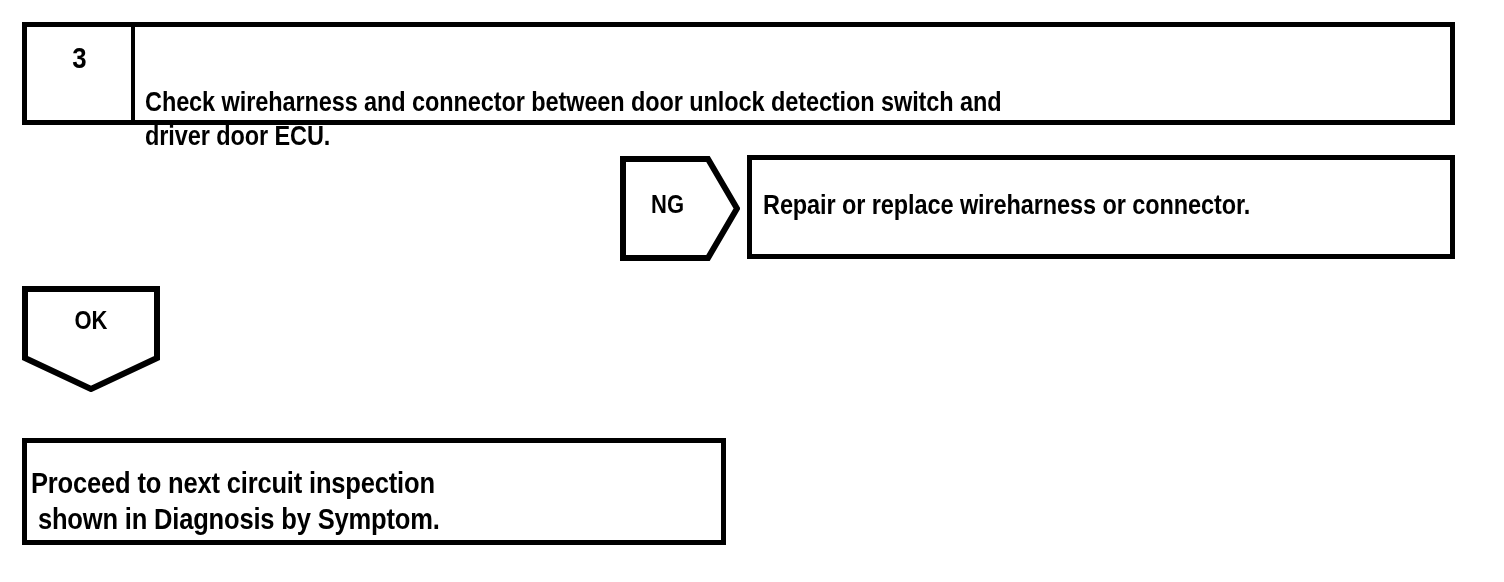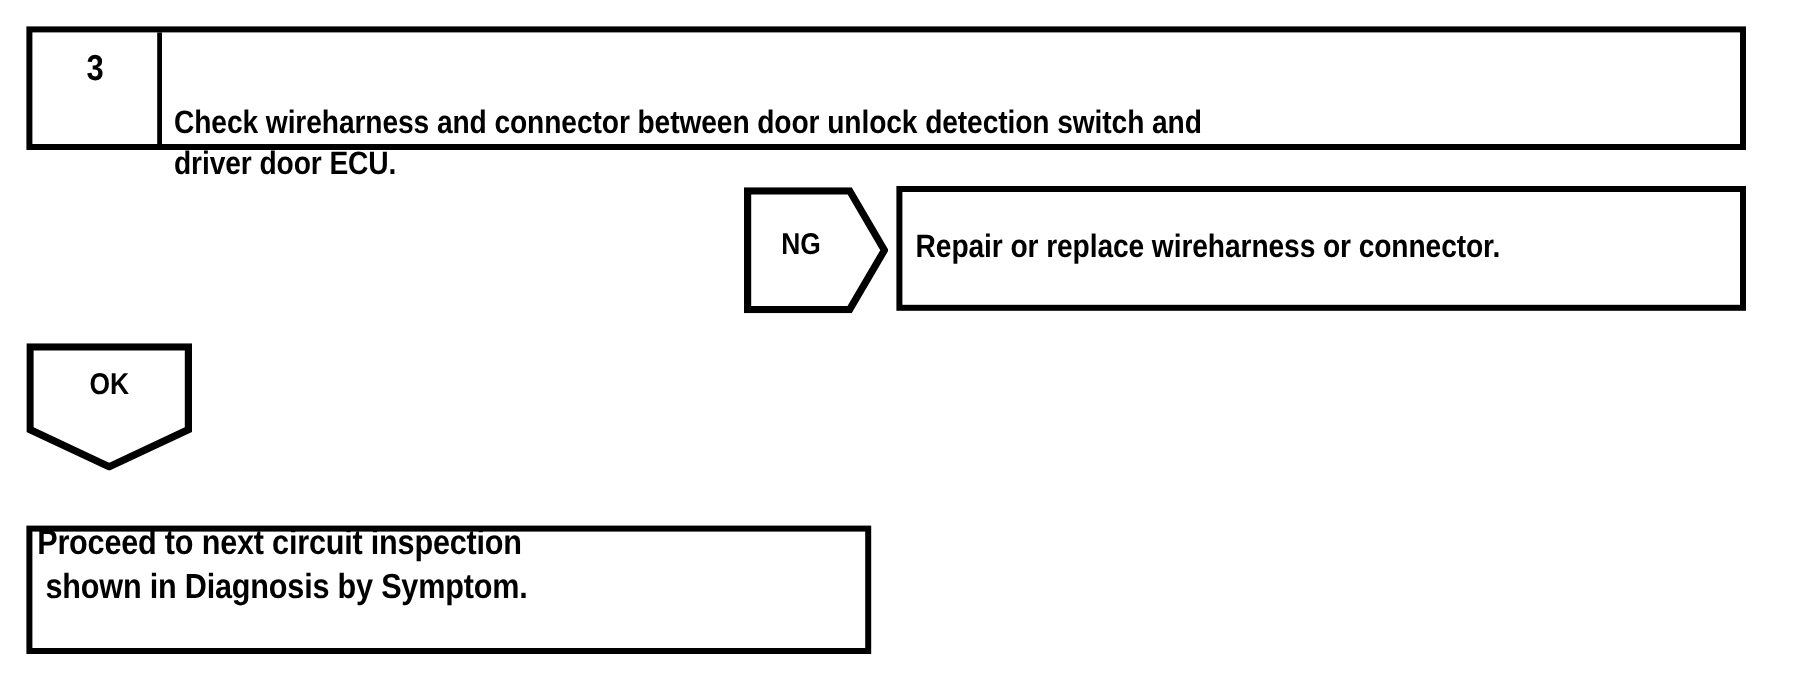--- a/index.html
+++ b/index.html
@@ -153,21 +153,21 @@
     top: 438px;
     width: 704px;
     height: 107px;
     box-sizing: border-box;
     border: 5px solid #000000;
     background: #ffffff;
   }
   .proceed-text {
     position: absolute;
     left: 31px;
-    top: 436px;
+    top: 466px;
     width: 680px;
   }
   .proceed-line {
     font-size: 29px;
     font-weight: bold;
     color: #000000;
     line-height: 1.24;
     letter-spacing: -0.2px;
     transform: scaleX(0.88);
     transform-origin: left center;

